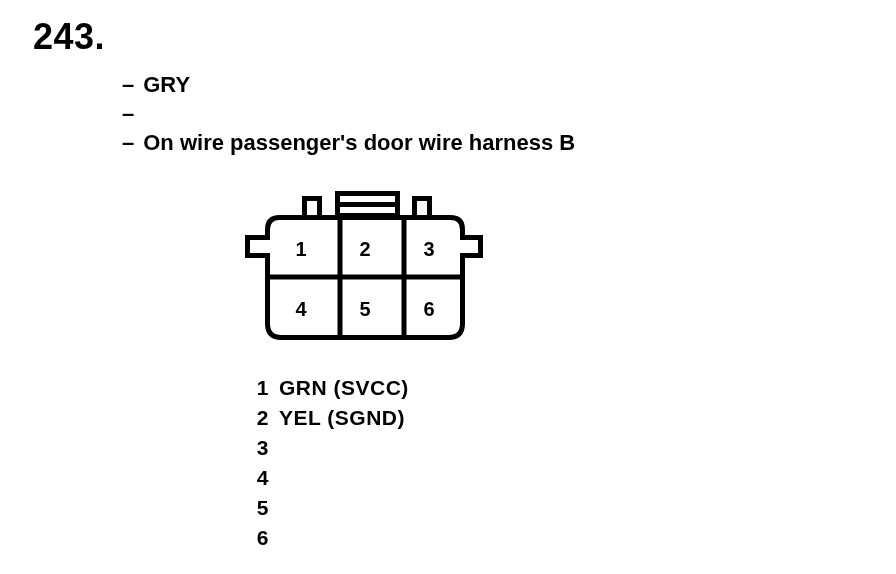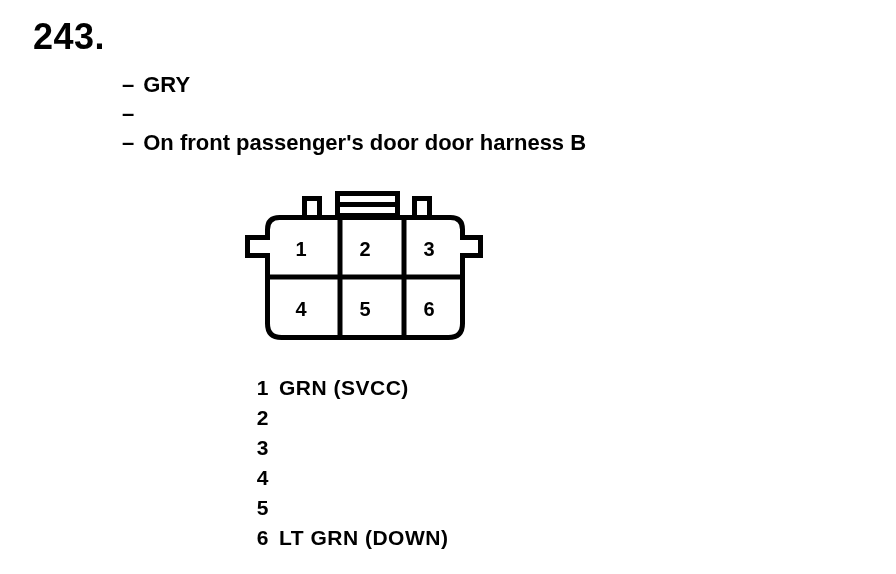--- a/index.html
+++ b/index.html
@@ -95,21 +95,21 @@
   <div class="notes">
     <div class="note-line">
       <span class="dash">–</span>
       <span>GRY</span>
     </div>
     <div class="note-line">
       <span class="dash">–</span>
     </div>
     <div class="note-line">
       <span class="dash">–</span>
-      <span>On front passenger's door door harness B</span>
+      <span>On wire passenger's door wire harness B</span>
     </div>
   </div>
 
   <div class="connector-figure">
     <svg width="250" height="160" viewBox="0 0 250 160" xmlns="http://www.w3.org/2000/svg">
 
       <g>
         <rect x="97.5" y="8.5" width="60" height="22" fill="#ffffff" stroke="#000000" stroke-width="5"></rect>
         <path d="M 96 19.5 H 159" fill="none" stroke="#000000" stroke-width="5"></path>
       </g>
@@ -137,29 +137,29 @@
     </svg>
   </div>
 
   <div class="pin-list">
     <div class="pin-row">
       <span class="pin-num">1</span>
       <span class="pin-label">GRN (SVCC)</span>
     </div>
     <div class="pin-row">
       <span class="pin-num">2</span>
+      <span class="pin-label">YEL (SGND)</span>
     </div>
     <div class="pin-row">
       <span class="pin-num">3</span>
     </div>
     <div class="pin-row">
       <span class="pin-num">4</span>
     </div>
     <div class="pin-row">
       <span class="pin-num">5</span>
     </div>
     <div class="pin-row">
       <span class="pin-num">6</span>
-      <span class="pin-label">LT GRN (DOWN)</span>
     </div>
   </div>
 
 </div>
 
 </body></html>

